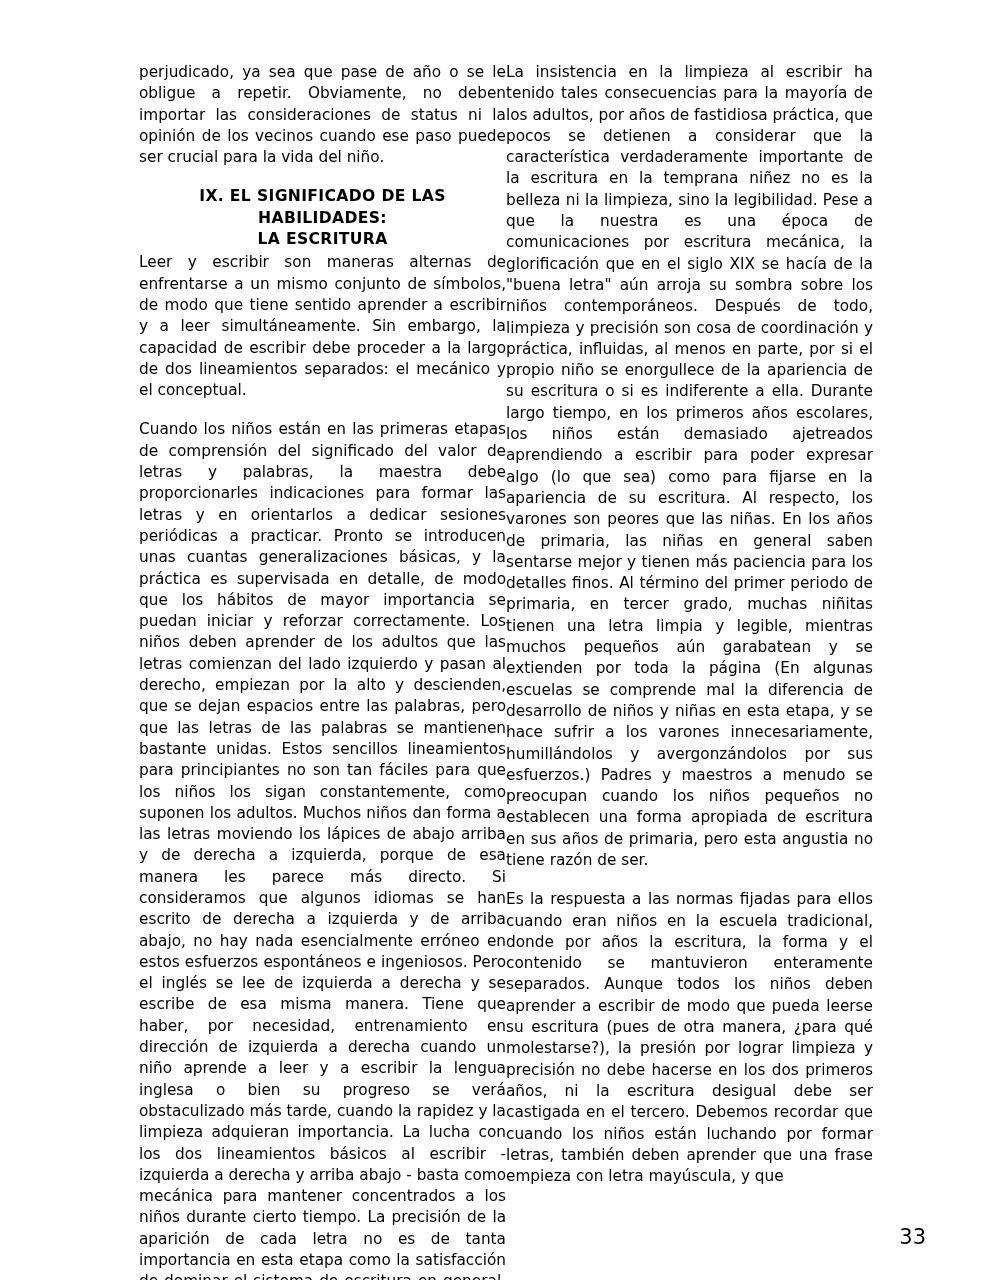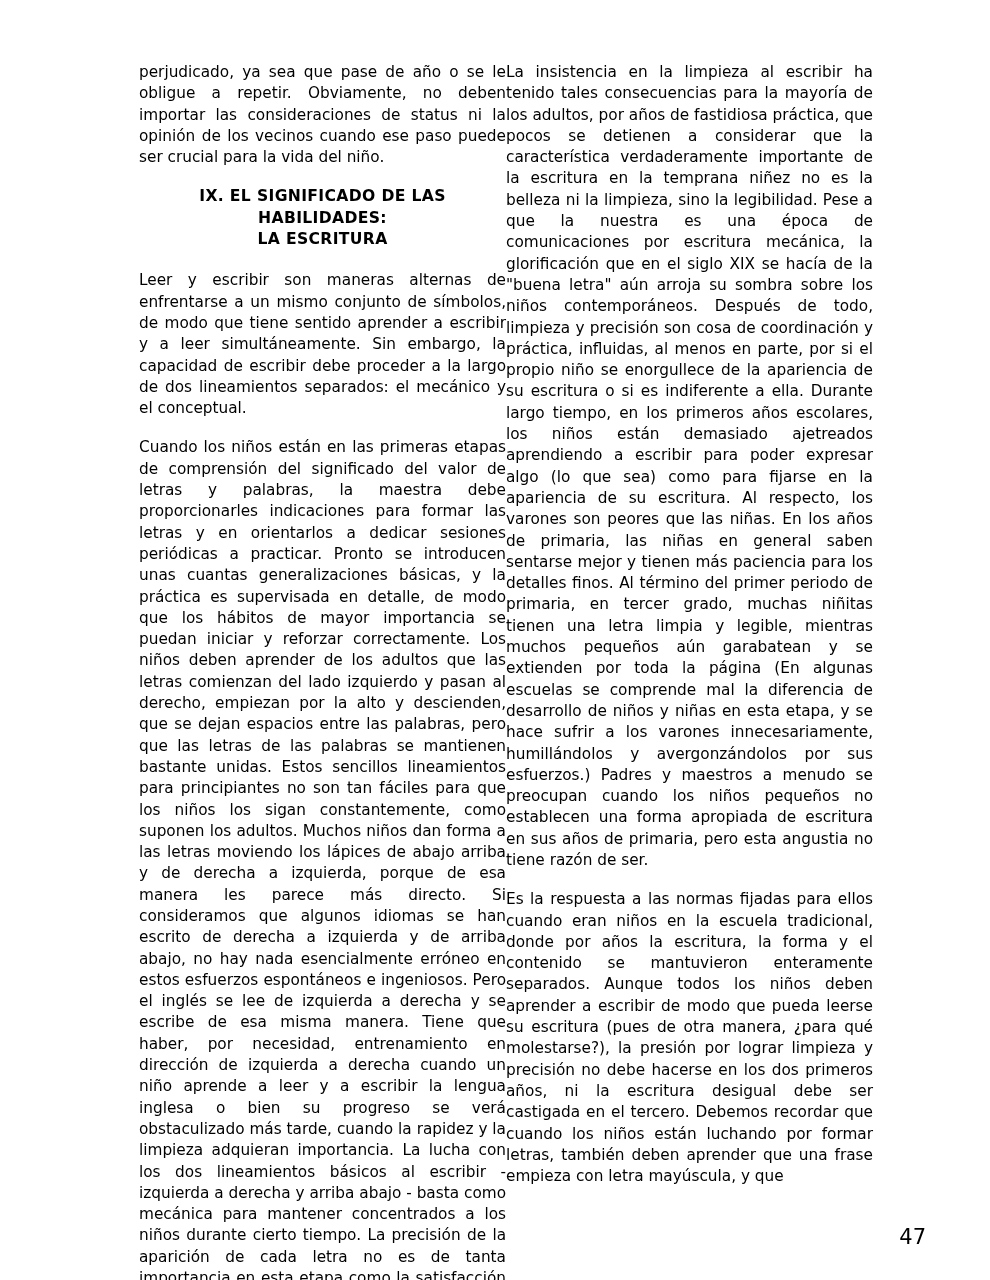--- a/index.html
+++ b/index.html
@@ -47,21 +47,21 @@
     text-justify: inter-word;
     hyphens: none;
     word-spacing: 0px;
   }
 
   p.para:last-child {
     margin-bottom: 0;
   }
 
   h1.section-heading {
-    margin: 7px 0 20px 0;
+    margin: 7px 0 2px 0;
     font-size: 15.6px;
     line-height: 21.3px;
     font-weight: bold;
     text-align: center;
     letter-spacing: 0.35px;
     white-space: pre-line;
   }
 
   .page-number {
     position: absolute;
@@ -94,15 +94,15 @@
 
     <div class="column">
 
       <p class="para">La insistencia en la limpieza al escribir ha tenido tales consecuencias para la mayoría de los adultos, por años de fastidiosa práctica, que pocos se detienen a considerar que la característica verdaderamente importante de la escritura en la temprana niñez no es la belleza ni la limpieza, sino la legibilidad. Pese a que la nuestra es una época de comunicaciones por escritura mecánica, la glorificación que en el siglo XIX se hacía de la "buena letra" aún arroja su sombra sobre los niños contemporáneos. Después de todo, limpieza y precisión son cosa de coordinación y práctica, influidas, al menos en parte, por si el propio niño se enorgullece de la apariencia de su escritura o si es indiferente a ella. Durante largo tiempo, en los primeros años escolares, los niños están demasiado ajetreados aprendiendo a escribir para poder expresar algo (lo que sea) como para fijarse en la apariencia de su escritura. Al respecto, los varones son peores que las niñas. En los años de primaria, las niñas en general saben sentarse mejor y tienen más paciencia para los detalles finos. Al término del primer periodo de primaria, en tercer grado, muchas niñitas tienen una letra limpia y legible, mientras muchos pequeños aún garabatean y se extienden por toda la página (En algunas escuelas se comprende mal la diferencia de desarrollo de niños y niñas en esta etapa, y se hace sufrir a los varones innecesariamente, humillándolos y avergonzándolos por sus esfuerzos.) Padres y maestros a menudo se preocupan cuando los niños pequeños no establecen una forma apropiada de escritura en sus años de primaria, pero esta angustia no tiene razón de ser.</p>
 
       <p class="para">Es la respuesta a las normas fijadas para ellos cuando eran niños en la escuela tradicional, donde por años la escritura, la forma y el contenido se mantuvieron enteramente separados. Aunque todos los niños deben aprender a escribir de modo que pueda leerse su escritura (pues de otra manera, ¿para qué molestarse?), la presión por lograr limpieza y precisión no debe hacerse en los dos primeros años, ni la escritura desigual debe ser castigada en el tercero. Debemos recordar que cuando los niños están luchando por formar letras, también deben aprender que una frase empieza con letra mayúscula, y que</p>
     </div>
 
   </div>
 
-  <div class="page-number">47</div>
+  <div class="page-number">33</div>
 
 </div>
 
 </body></html>

